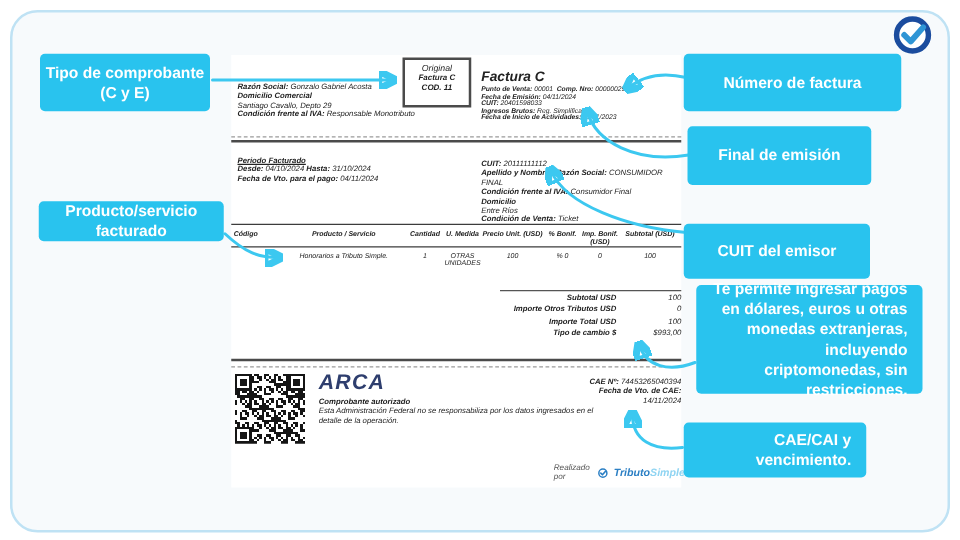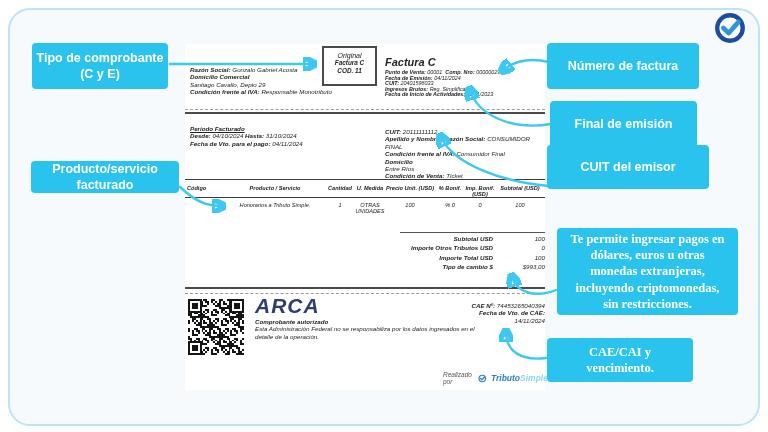--- a/index.html
+++ b/index.html
@@ -29,32 +29,32 @@
   .tbl div{font-size:5.6px;text-align:center;}
   .tbl div:first-child{text-align:left;padding-left:2px;}
   .tbl.hdr div{font-weight:bold;}
   .totline{position:absolute;left:215px;top:188px;width:145px;border-top:1px solid #555;}
   .totals{position:absolute;left:170px;top:191px;width:190px;}
   .totrow{display:flex;justify-content:flex-end;margin-bottom:2.4px;}
   .totrow .lab{font-size:6.2px;font-weight:bold;text-align:right;}
   .totrow .val{font-size:6.2px;width:52px;text-align:right;}
   .qr{position:absolute;left:3px;top:255px;width:56px;height:56px;background:#fff;}
   .arca-block{position:absolute;left:70px;top:253px;width:240px;}
-  .arca-word{font-size:21px;font-weight:bold;color:#2e3e6e;letter-spacing:1px;line-height:18px;}
+  .arca-word{font-size:17px;font-weight:bold;color:#2e3e6e;letter-spacing:1px;line-height:18px;}
   .cae-block{position:absolute;right:0px;top:258px;width:130px;text-align:right;}
   .madeby{position:absolute;left:258px;top:327px;display:flex;align-items:center;gap:4px;}
   .madeby .rp{font-size:6.5px;color:#555;}
   .brandtxt{font-size:8.5px;font-weight:bold;}
   .brandtxt .b1{color:#2b7fc4;}
   .brandtxt .b2{color:#8fd4f2;}
   
   .co{position:absolute;background:#29c3ee;color:#ffffff;font-weight:bold;font-size:12.5px;
     border-radius:4px;display:flex;align-items:center;justify-content:center;text-align:center;
     line-height:1.3;z-index:5;box-sizing:border-box;}
-  .co.left-align{justify-content:flex-start;text-align:center;padding:10px 12px;font-family:Liberation Serif, serif;}
+  .co.left-align{justify-content:flex-start;text-align:right;padding:10px 12px;}
   .arrows{position:absolute;left:0;top:0;z-index:4;pointer-events:none;}
   .arrows path{stroke:#3cc8f0;stroke-width:2.4;fill:none;stroke-linecap:round;}
   .toplogo{position:absolute;left:713px;top:11px;z-index:5;}
 </style>
 </head>
 <body>
 
 <div class="card"></div>
 
 <div class="toplogo">
@@ -633,17 +633,17 @@
   <path d="M549,62 C528,57 513,62 503,70" marker-end="url(#ah)"></path>
   <path d="M551,124 C508,131 477,113 470,90" marker-end="url(#ah)"></path>
   <path d="M549,186 C502,182 453,164 441,137" marker-end="url(#ah)"></path>
   <path d="M180,187 C196,202 207,206 222,206" marker-end="url(#ah)"></path>
   <path d="M556,290 C535,298 517,293 512,277" marker-end="url(#ah)"></path>
   <path d="M546,358 C522,361 506,352 506,332" marker-end="url(#ah)"></path>
 </svg>
 
 <div class="co" style="left:32px;top:43px;width:136px;height:46px">Tipo de comprobante (C y E)</div>
 <div class="co" style="left:31px;top:161px;width:148px;height:32px">Producto/servicio facturado</div>
-<div class="co" style="left:547px;top:43px;width:152px;height:46px">Número de factura</div>
+<div class="co" style="left:547px;top:43px;width:174px;height:46px">Número de factura</div>
 <div class="co" style="left:550px;top:101px;width:147px;height:47px">Final de emisión</div>
-<div class="co" style="left:547px;top:145px;width:162px;height:44px">CUIT del emisor</div>
+<div class="co" style="left:547px;top:179px;width:149px;height:44px">CUIT del emisor</div>
 <div class="co left-align" style="left:557px;top:228px;width:181px;height:87px">Te permite ingresar pagos en dólares, euros u otras monedas extranjeras, incluyendo criptomonedas, sin restricciones.</div>
 <div class="co left-align" style="left:547px;top:338px;width:146px;height:44px">CAE/CAI y vencimiento.</div>
 
 </body></html>

